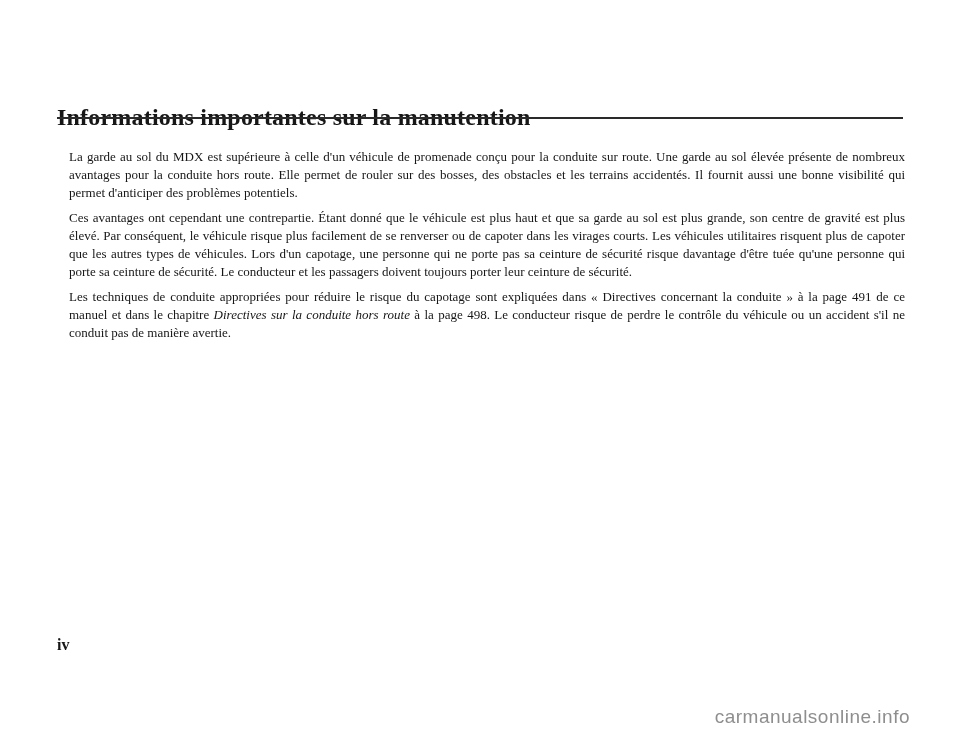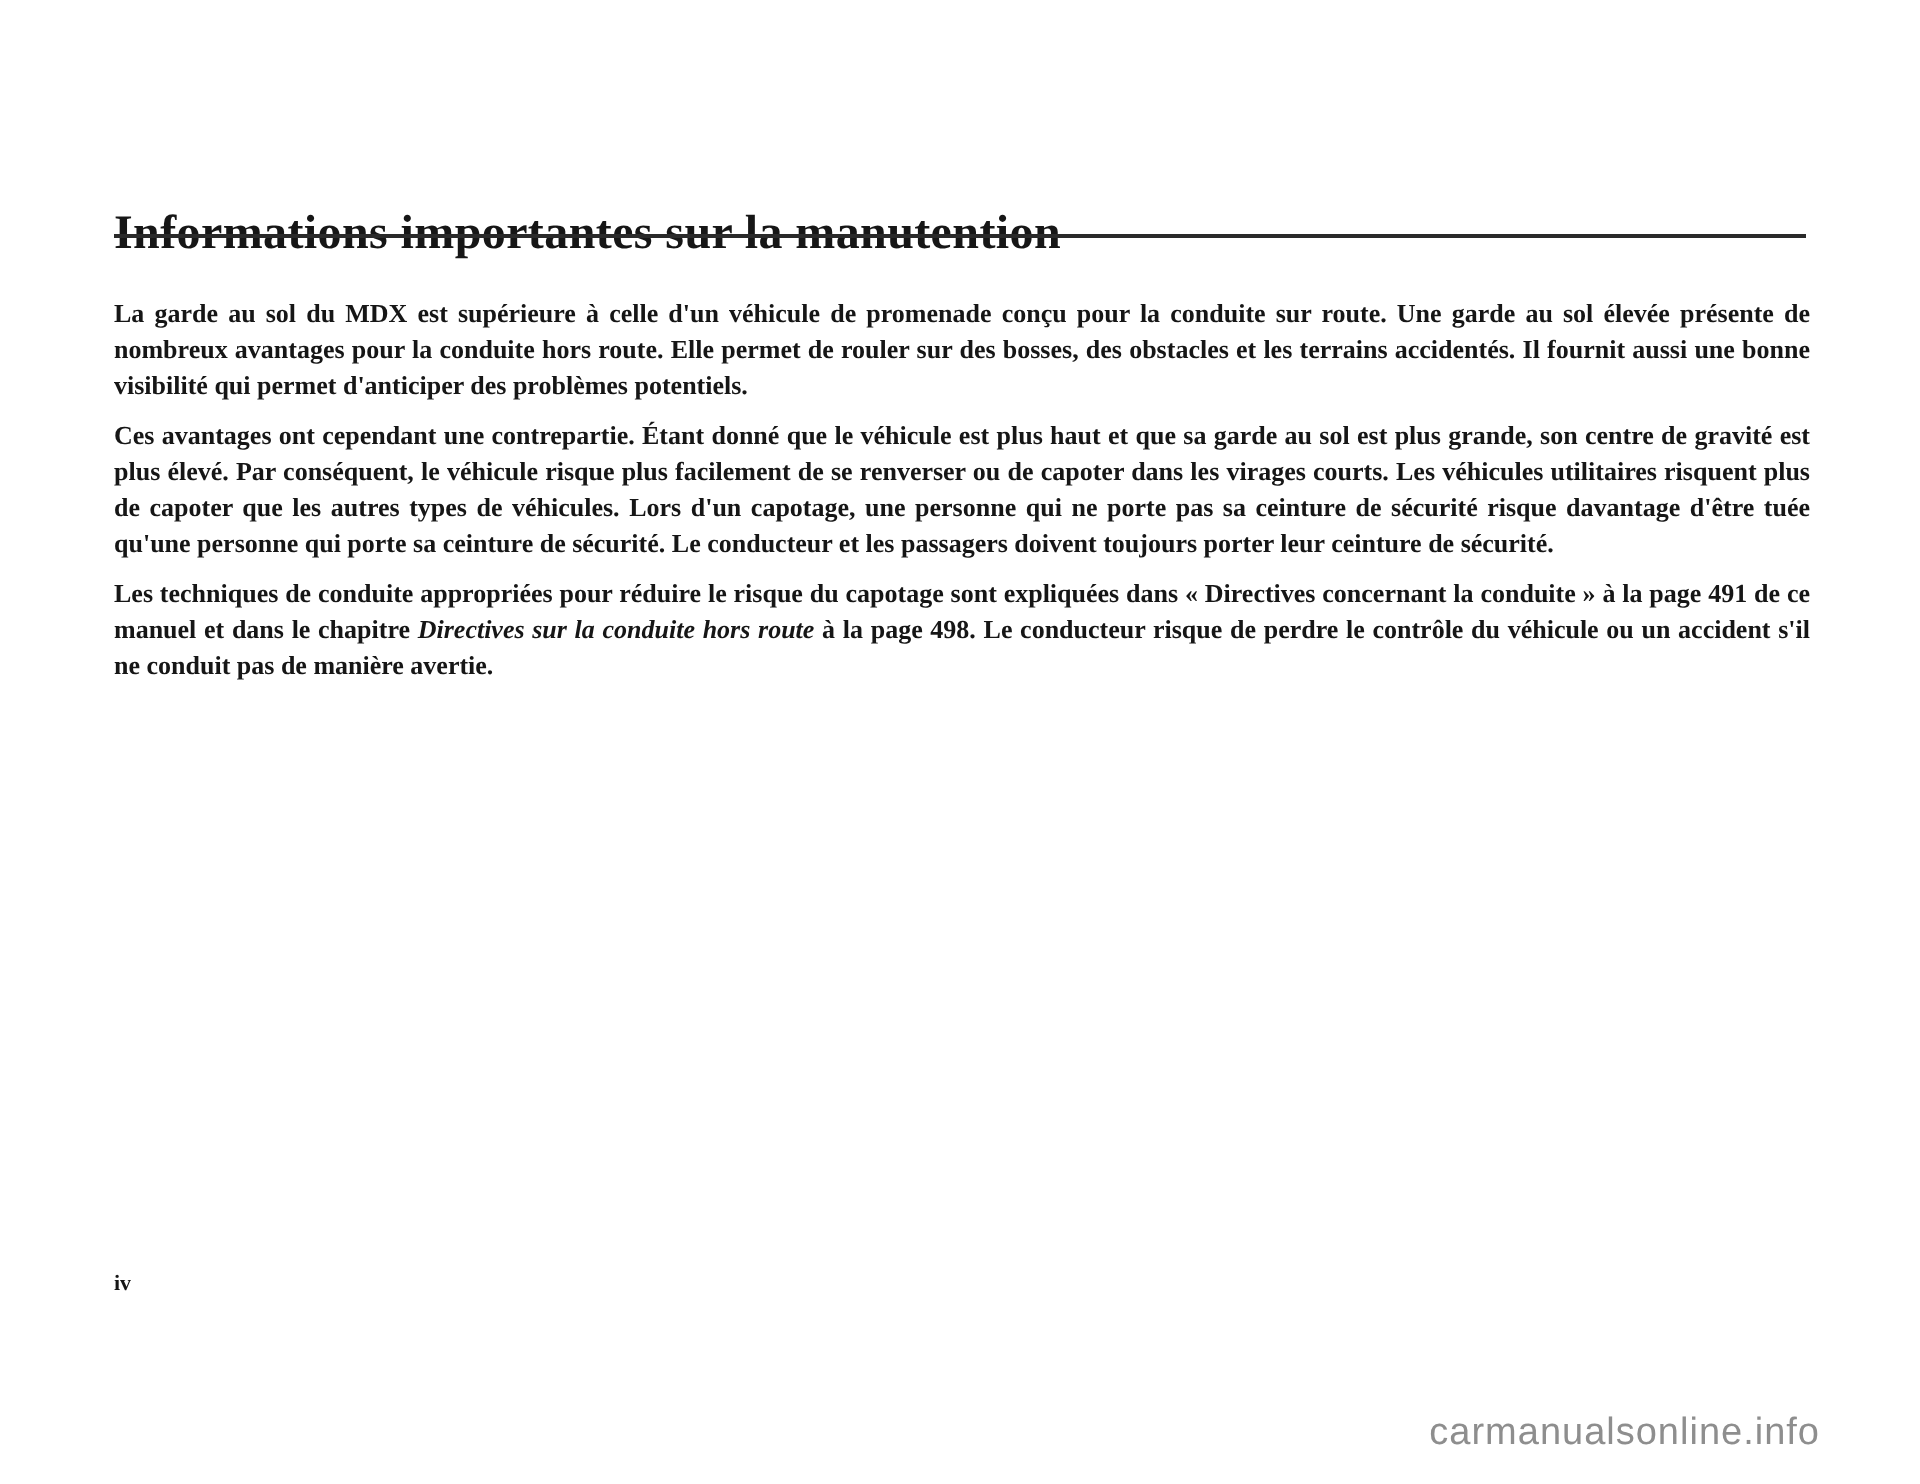--- a/index.html
+++ b/index.html
@@ -33,35 +33,35 @@
     height: 2px;
     background: #2a2a2a;
   }
   .body-text {
     position: absolute;
     left: 57px;
     top: 148px;
     width: 848px;
   }
   .body-text p {
-    margin: 0 0 7px 0;
+    margin: 0 0 7px 12px;
     font-size: 13px;
     line-height: 18px;
-    font-weight: bold;
+    font-weight: normal;
     text-align: justify;
     color: #161616;
   }
   .italic-ref {
     font-style: italic;
   }
   .page-number {
     position: absolute;
     left: 57px;
     top: 636px;
-    font-size: 11px;
+    font-size: 16px;
     font-weight: bold;
     color: #161616;
   }
   .watermark {
     position: absolute;
     right: 50px;
     top: 706px;
     font-family: "Liberation Sans", sans-serif;
     font-size: 19px;
     font-weight: normal;

